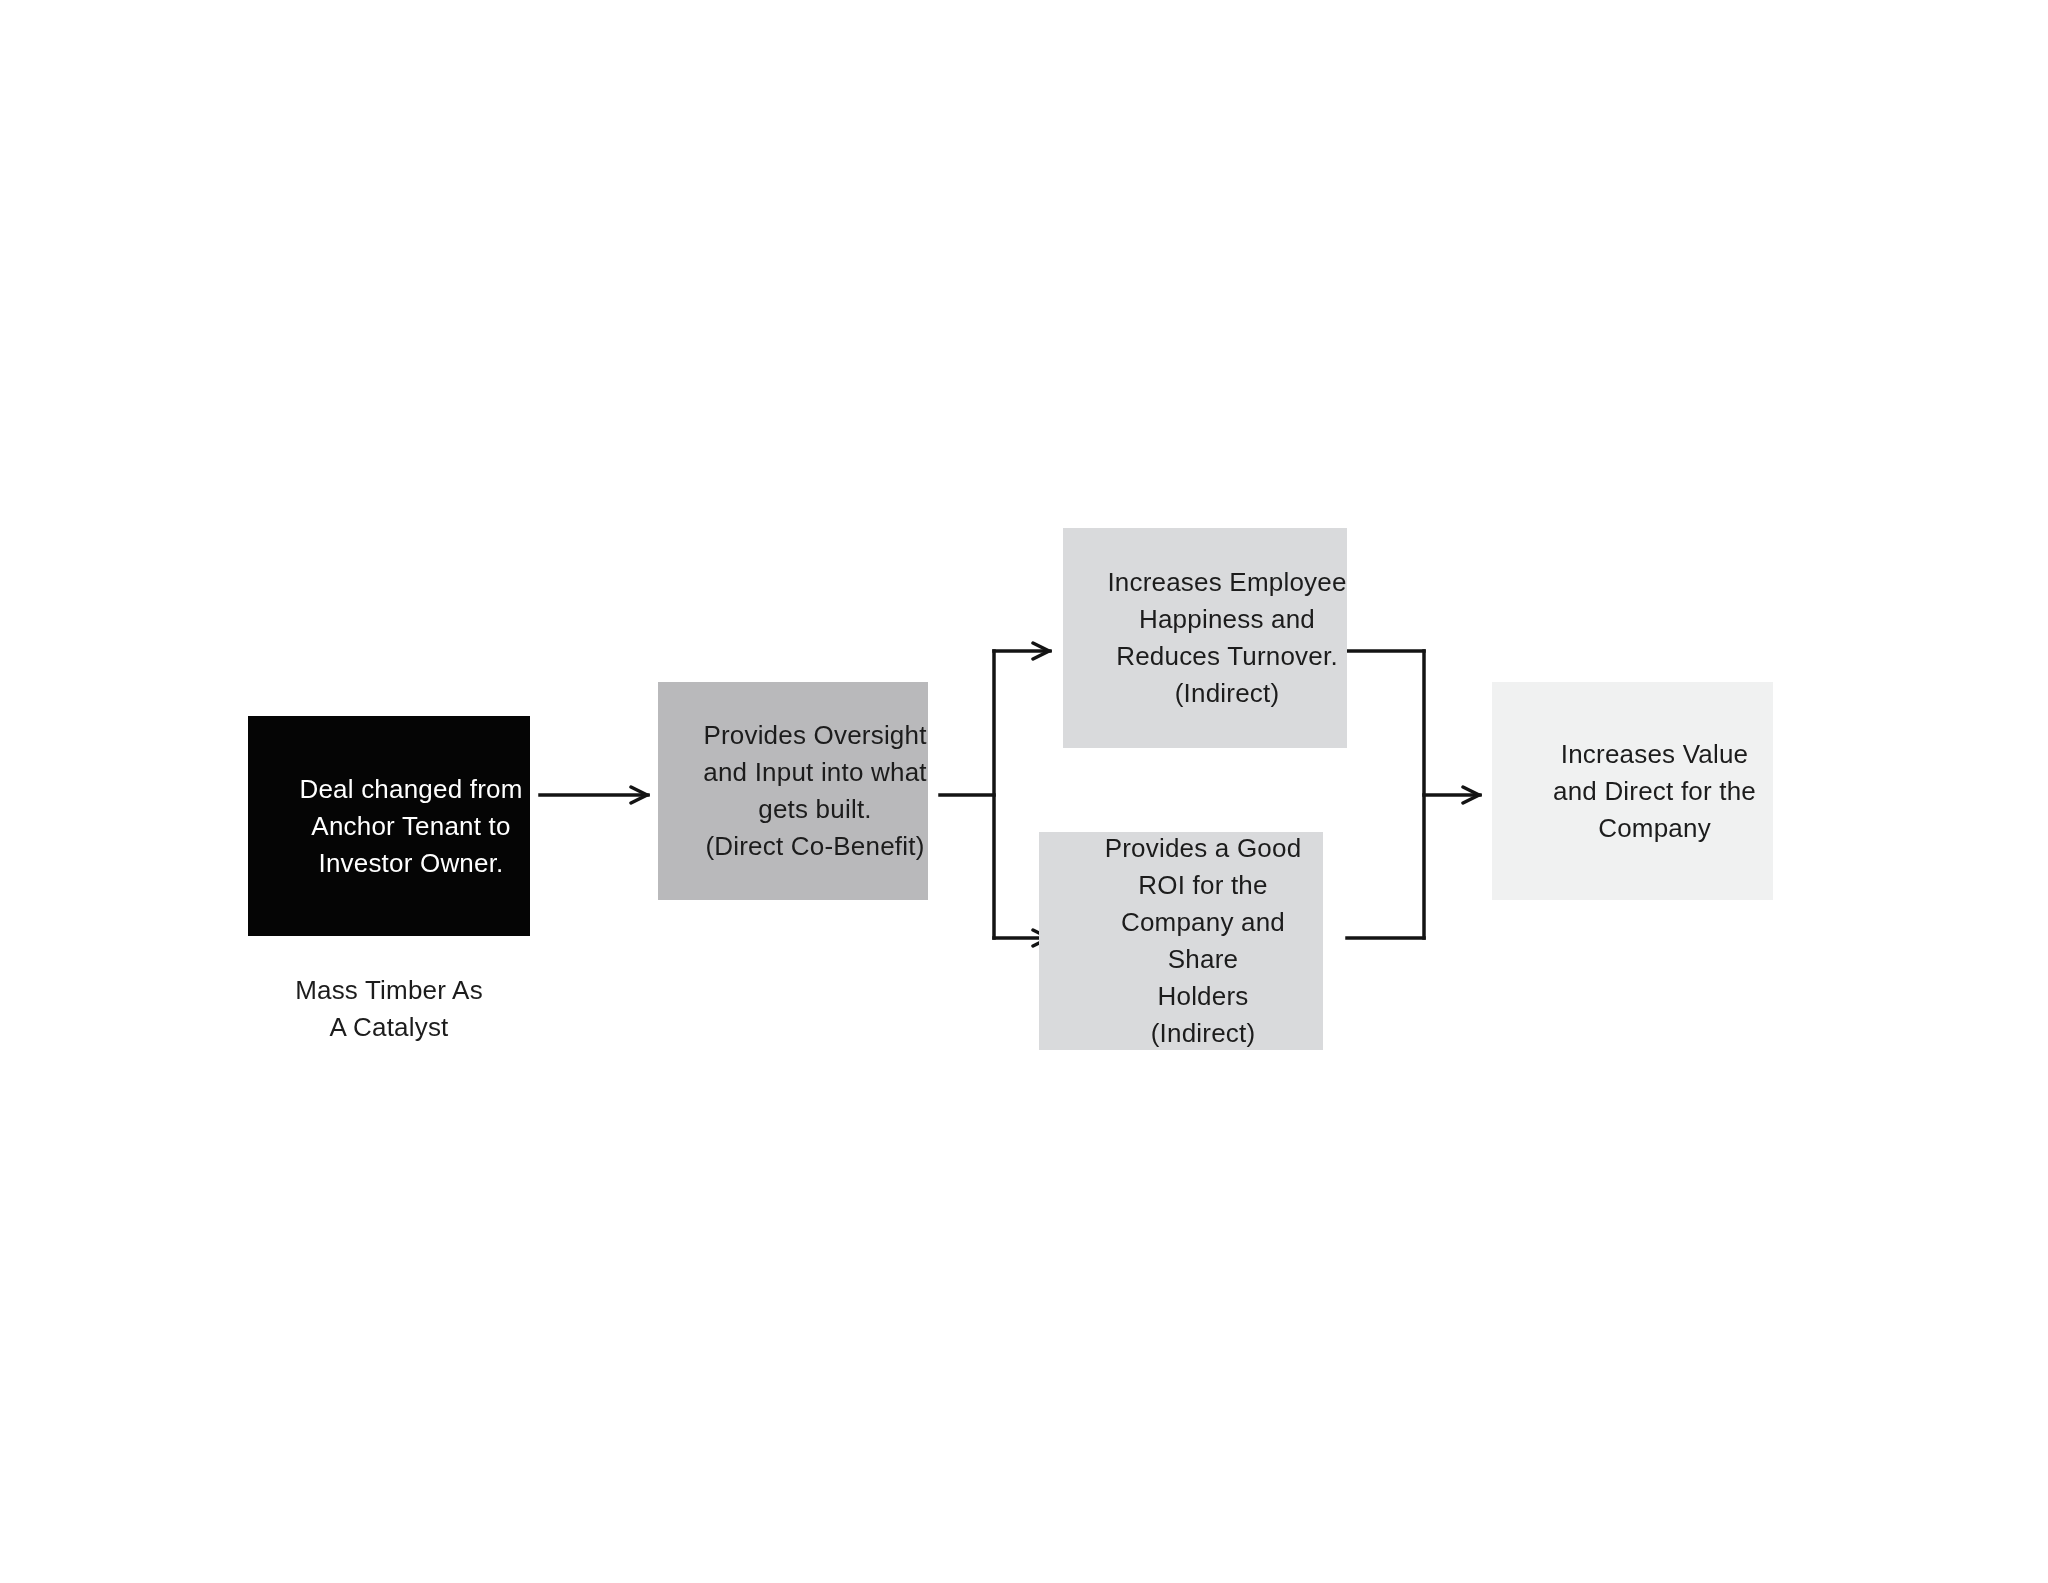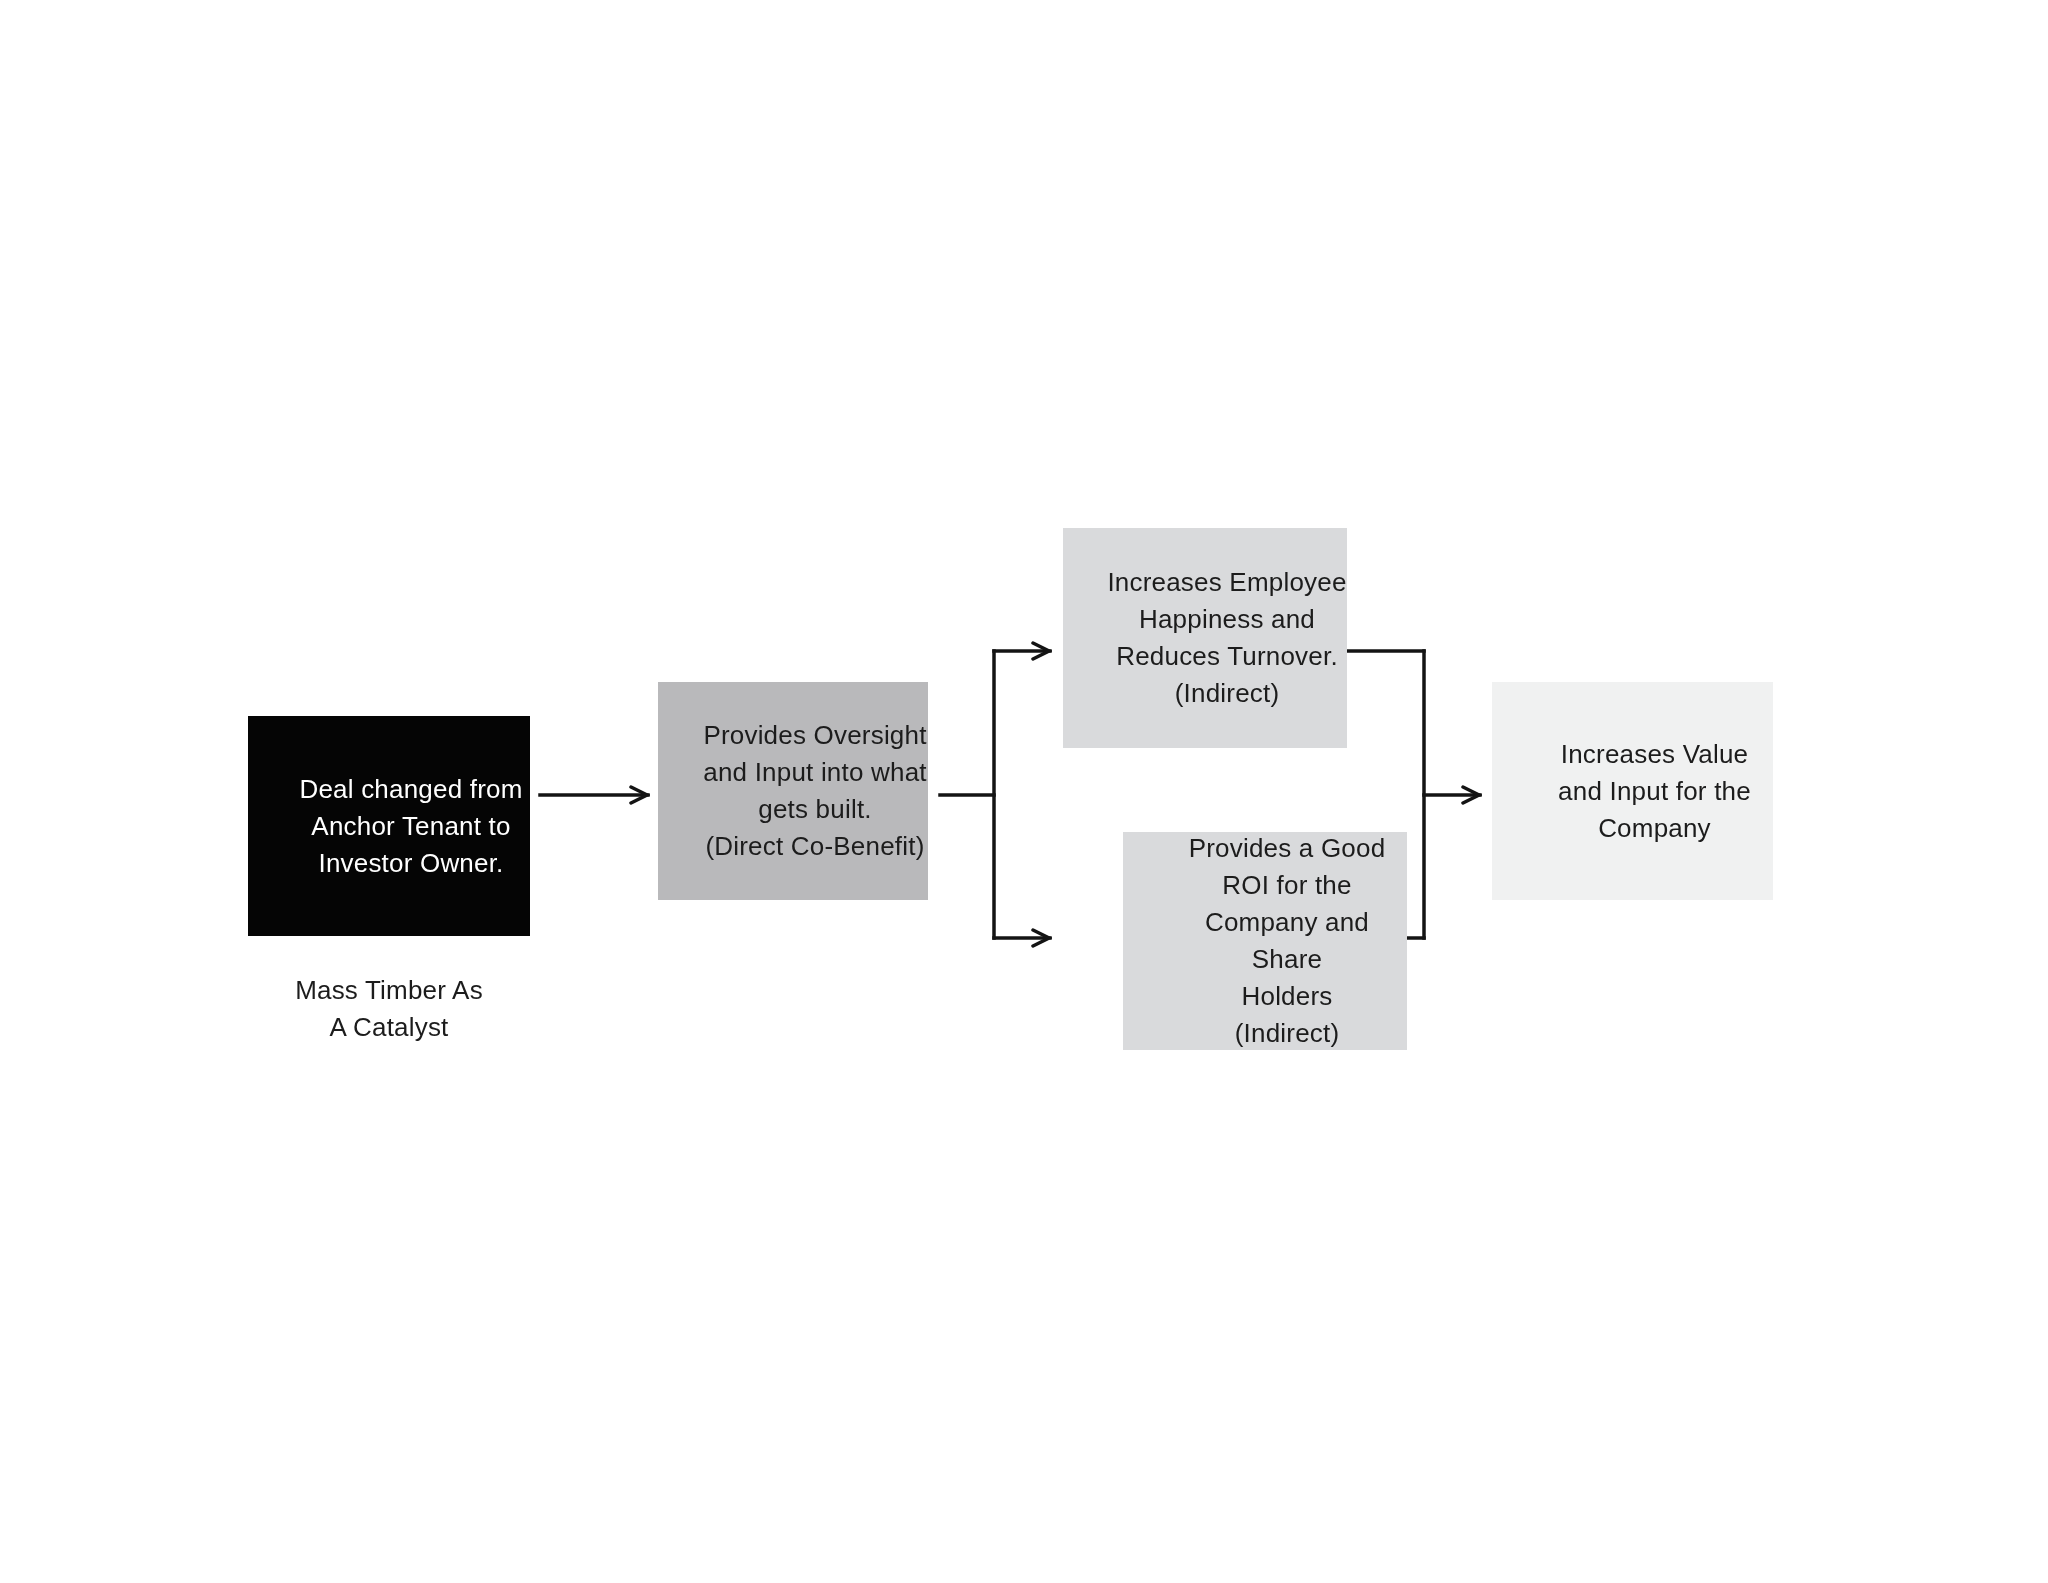--- a/index.html
+++ b/index.html
@@ -57,21 +57,21 @@
     padding-left: 44px;
   }
   .node-dark    { background: var(--node-dark);    color: var(--node-dark-text); margin-top: 36px; }
   .node-medium  { background: var(--node-medium); }
   .node-light   { background: var(--node-light); }
   .node-lighter { background: var(--node-lighter); }
 
   #node-deal-change        { left: 248px;  top: 680px; width: 282px; height: 220px; }
   #node-oversight          { left: 658px;  top: 682px; width: 270px; height: 218px; }
   #node-employee-happiness { left: 1063px; top: 528px; width: 284px; height: 220px; }
-  #node-roi                { left: 1123px; top: 832px; width: 284px; height: 218px; }
+  #node-roi                { left: 1039px; top: 832px; width: 284px; height: 218px; }
   #node-company-value      { left: 1492px; top: 682px; width: 281px; height: 218px; }
 
   .caption {
     position: absolute;
     left: 248px; top: 972px; width: 282px;
     text-align: center;
     white-space: pre-line;
     font-size: 26px;
     line-height: 37px;
     letter-spacing: 0.2px;
@@ -117,19 +117,19 @@
 Reduces Turnover.
 (Indirect)</div>
 
   <div class="node node-light" id="node-roi">Provides a Good
 ROI for the
 Company and Share
 Holders
 (Indirect)</div>
 
   <div class="node node-lighter" id="node-company-value">Increases Value
-and Input for the
+and Direct for the
 Company</div>
 
   <div class="caption">Mass Timber As
 A Catalyst</div>
 
 </div>
 
 </body></html>

